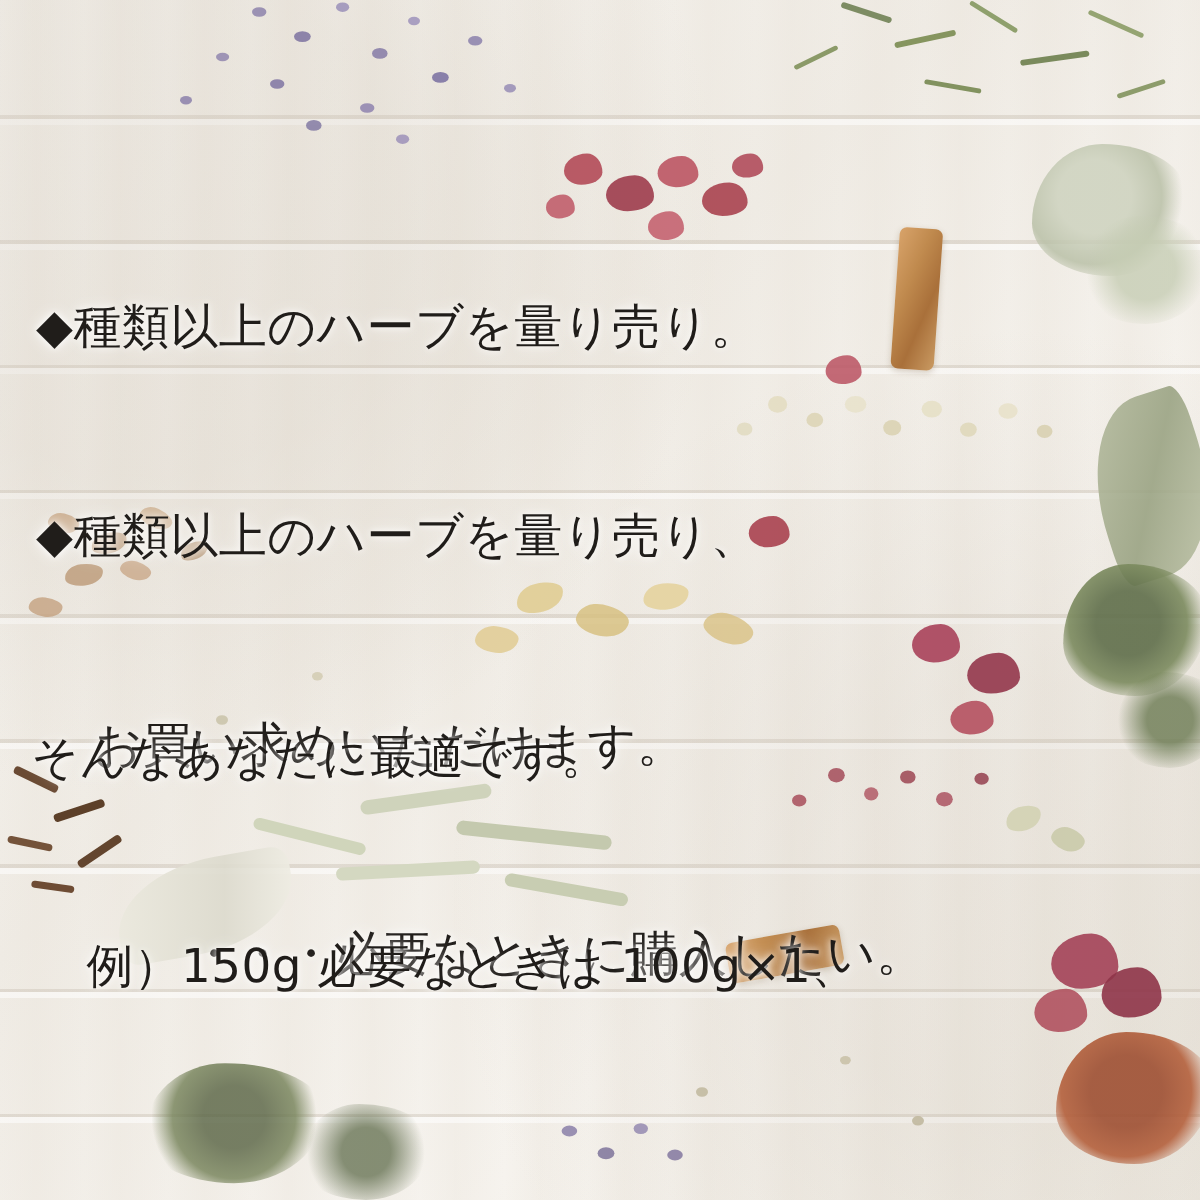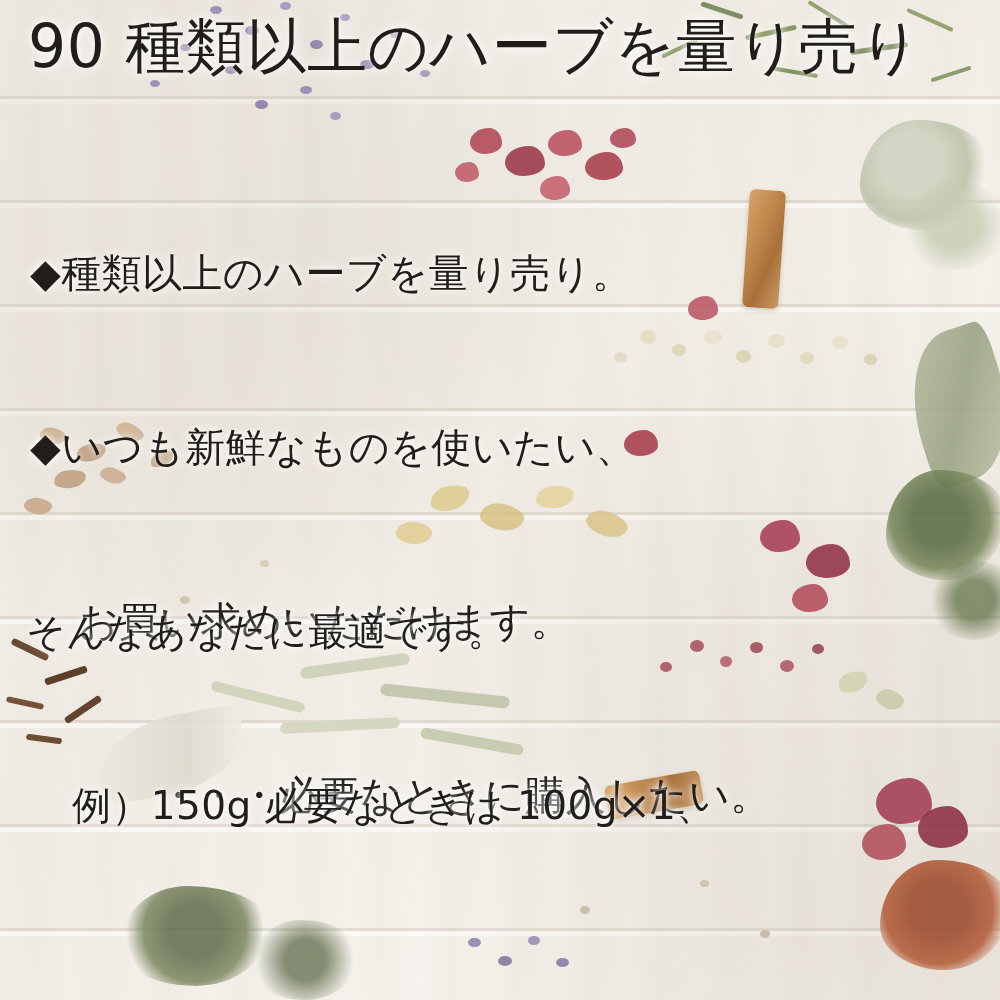--- a/index.html
+++ b/index.html
@@ -257,25 +257,24 @@
     <div class="leafy" style="left:120px;top:886px;width:150px;height:100px;background:radial-gradient(circle at 50% 45%, #5a6545 0 28%, #76835a 55%, rgba(255,255,255,0) 74%);opacity:0.82;"></div>
     <div class="leafy" style="left:250px;top:920px;width:110px;height:80px;background:radial-gradient(circle at 50% 50%, #697556 0 30%, rgba(255,255,255,0) 72%);opacity:0.8;"></div>
 
     <div class="speck" style="left:180px;top:596px;width:10px;height:8px;background:#c9c2a8;"></div>
     <div class="speck" style="left:260px;top:560px;width:9px;height:7px;background:#d2cbb2;"></div>
     <div class="speck" style="left:580px;top:906px;width:10px;height:8px;background:#bfb79c;"></div>
     <div class="speck" style="left:700px;top:880px;width:9px;height:7px;background:#c8c0a6;"></div>
     <div class="speck" style="left:760px;top:930px;width:10px;height:8px;background:#bdb59a;"></div>
   </div>
 
-  <div id="headline" class="jp">90 種類以上のハーブを量り売り</div>
 
   <div id="bullets" class="jp">
     <span class="line">◆種類以上のハーブを量り売り。</span>
-    <span class="line">◆いつも新鮮なものを使いたい、</span>
+    <span class="line">◆種類以上のハーブを量り売り、</span>
     <span class="line indent1">お買い求めいただけます。</span>
     <span class="line indent2">・・・必要なときに購入したい。</span>
   </div>
 
   <div id="body-block" class="jp">
     <span class="line">そんなあなたに最適です。</span>
     <span class="line ind1">例）150g 必要なときは 100g×1、</span>
     
     
     

